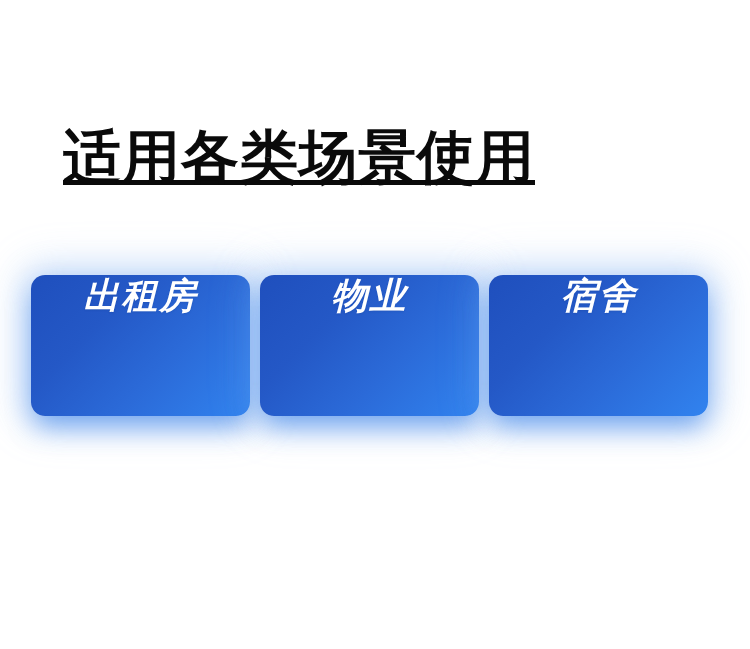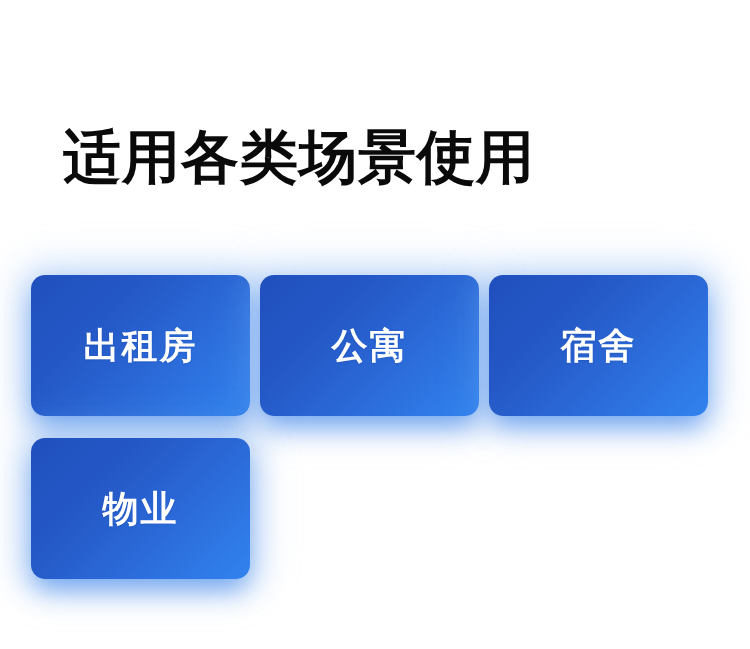--- a/index.html
+++ b/index.html
@@ -24,20 +24,21 @@
     left: 0;
     top: 122px;
     width: 598px;
     text-align: center;
     font-size: 58px;
     line-height: 70px;
     font-weight: 700;
     color: #0a0a0a;
     letter-spacing: 1px;
     white-space: nowrap;
+    text-decoration: underline;
   }
   .card-grid {
     position: absolute;
     left: 31px;
     top: 275px;
     width: 678px;
     display: grid;
     grid-template-columns: repeat(3, 219px);
     grid-template-rows: repeat(2, 141px);
     column-gap: 10px;
@@ -45,23 +46,23 @@
   }
   .scene-card {
     position: relative;
     border-radius: 14px;
     background: linear-gradient(135deg, #1f4fbd 0%, #2458c6 32%, #2b6ad8 62%, #3183ef 100%);
     box-shadow:
       0 14px 26px -4px rgba(46, 122, 232, 0.55),
       0 2px 30px 6px rgba(96, 156, 240, 0.30),
       0 0 42px 12px rgba(150, 190, 245, 0.22);
     display: flex;
-    align-items: center;
     justify-content: center;
     overflow: visible;
+    font-style: italic;
   }
   .scene-card-label {
     font-size: 36px;
     line-height: 42px;
     font-weight: 700;
     color: #ffffff;
     letter-spacing: 2px;
     white-space: nowrap;
     text-shadow: 0 1px 2px rgba(12, 50, 120, 0.18);
   }
@@ -72,29 +73,26 @@
 <div class="page">
 
   <div class="page-title">适用各类场景使用</div>
 
   <div class="card-grid">
 
     <div class="scene-card">
       <span class="scene-card-label">出租房</span>
     </div>
 
+
     <div class="scene-card">
-      <span class="scene-card-label">公寓</span>
+      <span class="scene-card-label">物业</span>
     </div>
 
     <div class="scene-card">
       <span class="scene-card-label">宿舍</span>
-    </div>
-
-    <div class="scene-card">
-      <span class="scene-card-label">物业</span>
     </div>
 
 
 
   </div>
 
 </div>
 
 </body></html>

